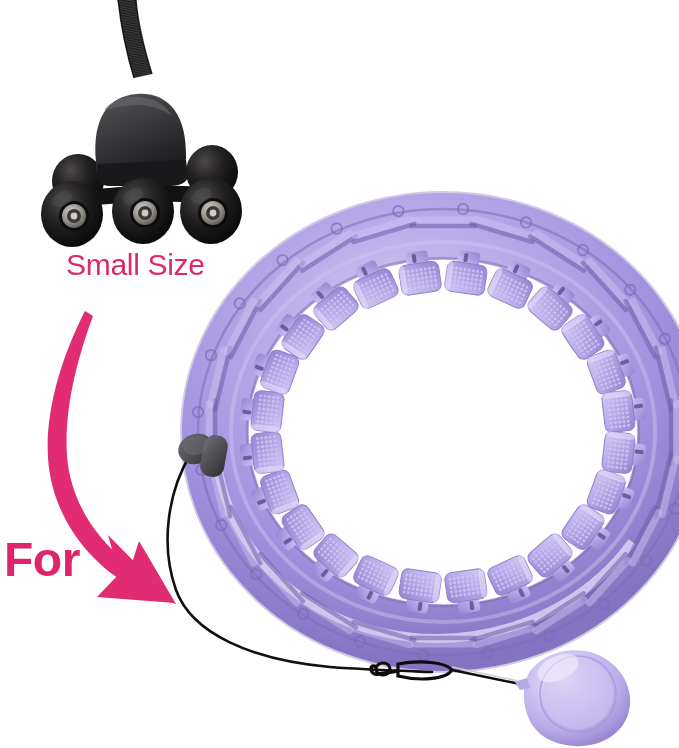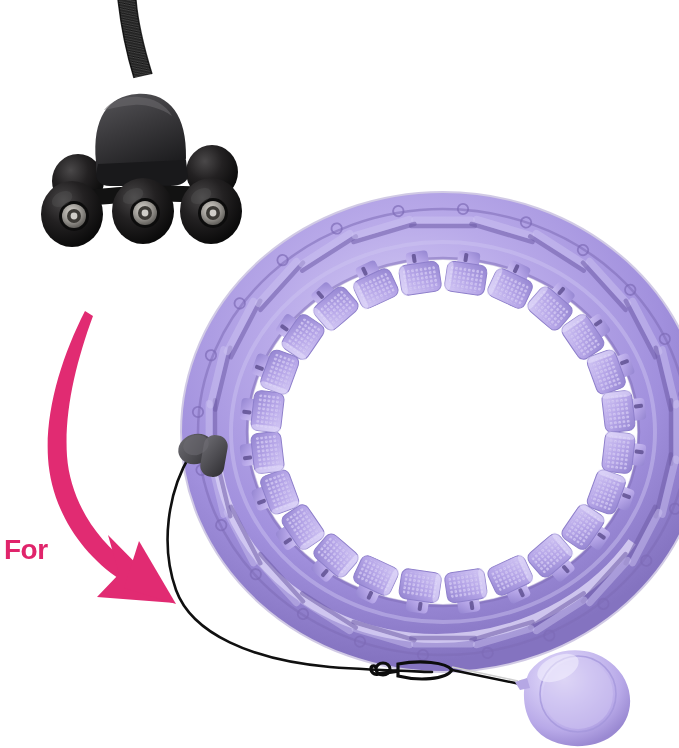--- a/index.html
+++ b/index.html
@@ -2,21 +2,21 @@
 <html><head>
 <meta charset="utf-8">
 <style>
   html,body{margin:0;padding:0;background:#ffffff;}
   body{width:679px;height:748px;overflow:hidden;
        font-family:"Liberation Sans", sans-serif;}
   #stage{position:relative;width:679px;height:748px;background:#ffffff;overflow:hidden;}
   #stage svg{position:absolute;left:0;top:0;}
   .lbl{position:absolute;white-space:nowrap;line-height:1;}
   #small-size-label{left:66px;top:250px;font-size:30px;font-weight:400;color:#dd2a63;letter-spacing:-0.3px;}
-  #for-label{left:4px;top:536px;font-size:28px;font-weight:700;color:#e0246b;letter-spacing:-0.5px;}
+  #for-label{left:4px;top:536px;font-size:48px;font-weight:700;color:#e0246b;letter-spacing:-0.5px;}
   #u1-hoop-label{left:349px;top:413px;font-size:39px;font-weight:700;color:#14527e;letter-spacing:-0.5px;}
 </style>
 </head>
 <body>
 
 <div id="stage">
 
   <svg width="679" height="748" viewBox="0 0 679 748">
     <defs>
 
@@ -486,14 +486,15 @@
         <path d="M530 671 C548 648, 586 643, 610 662 C636 682, 637 718, 612 736
                  C588 753, 548 748, 533 726 C522 710, 521 686, 530 671 Z" fill="url(#gBall)"></path>
         <ellipse cx="578" cy="694" rx="38" ry="38" fill="none" stroke="#a396db" stroke-width="1.6" opacity="0.75"></ellipse>
         <ellipse cx="578" cy="694" rx="35" ry="35" fill="#cdc3f1" opacity="0.55"></ellipse>
         <ellipse cx="558" cy="668" rx="22" ry="12" fill="#f2eefd" opacity="0.6" transform="rotate(-24 558 668)"></ellipse>
         <path d="M527 678 L515 682 L520 690 L530 688 Z" fill="#b5a7e4"></path>
       </g>
     </g>
   </svg>
 
+  <div class="lbl" id="small-size-label">Small Size</div>
   <div class="lbl" id="for-label">For</div>
 </div>
 
 </body></html>

